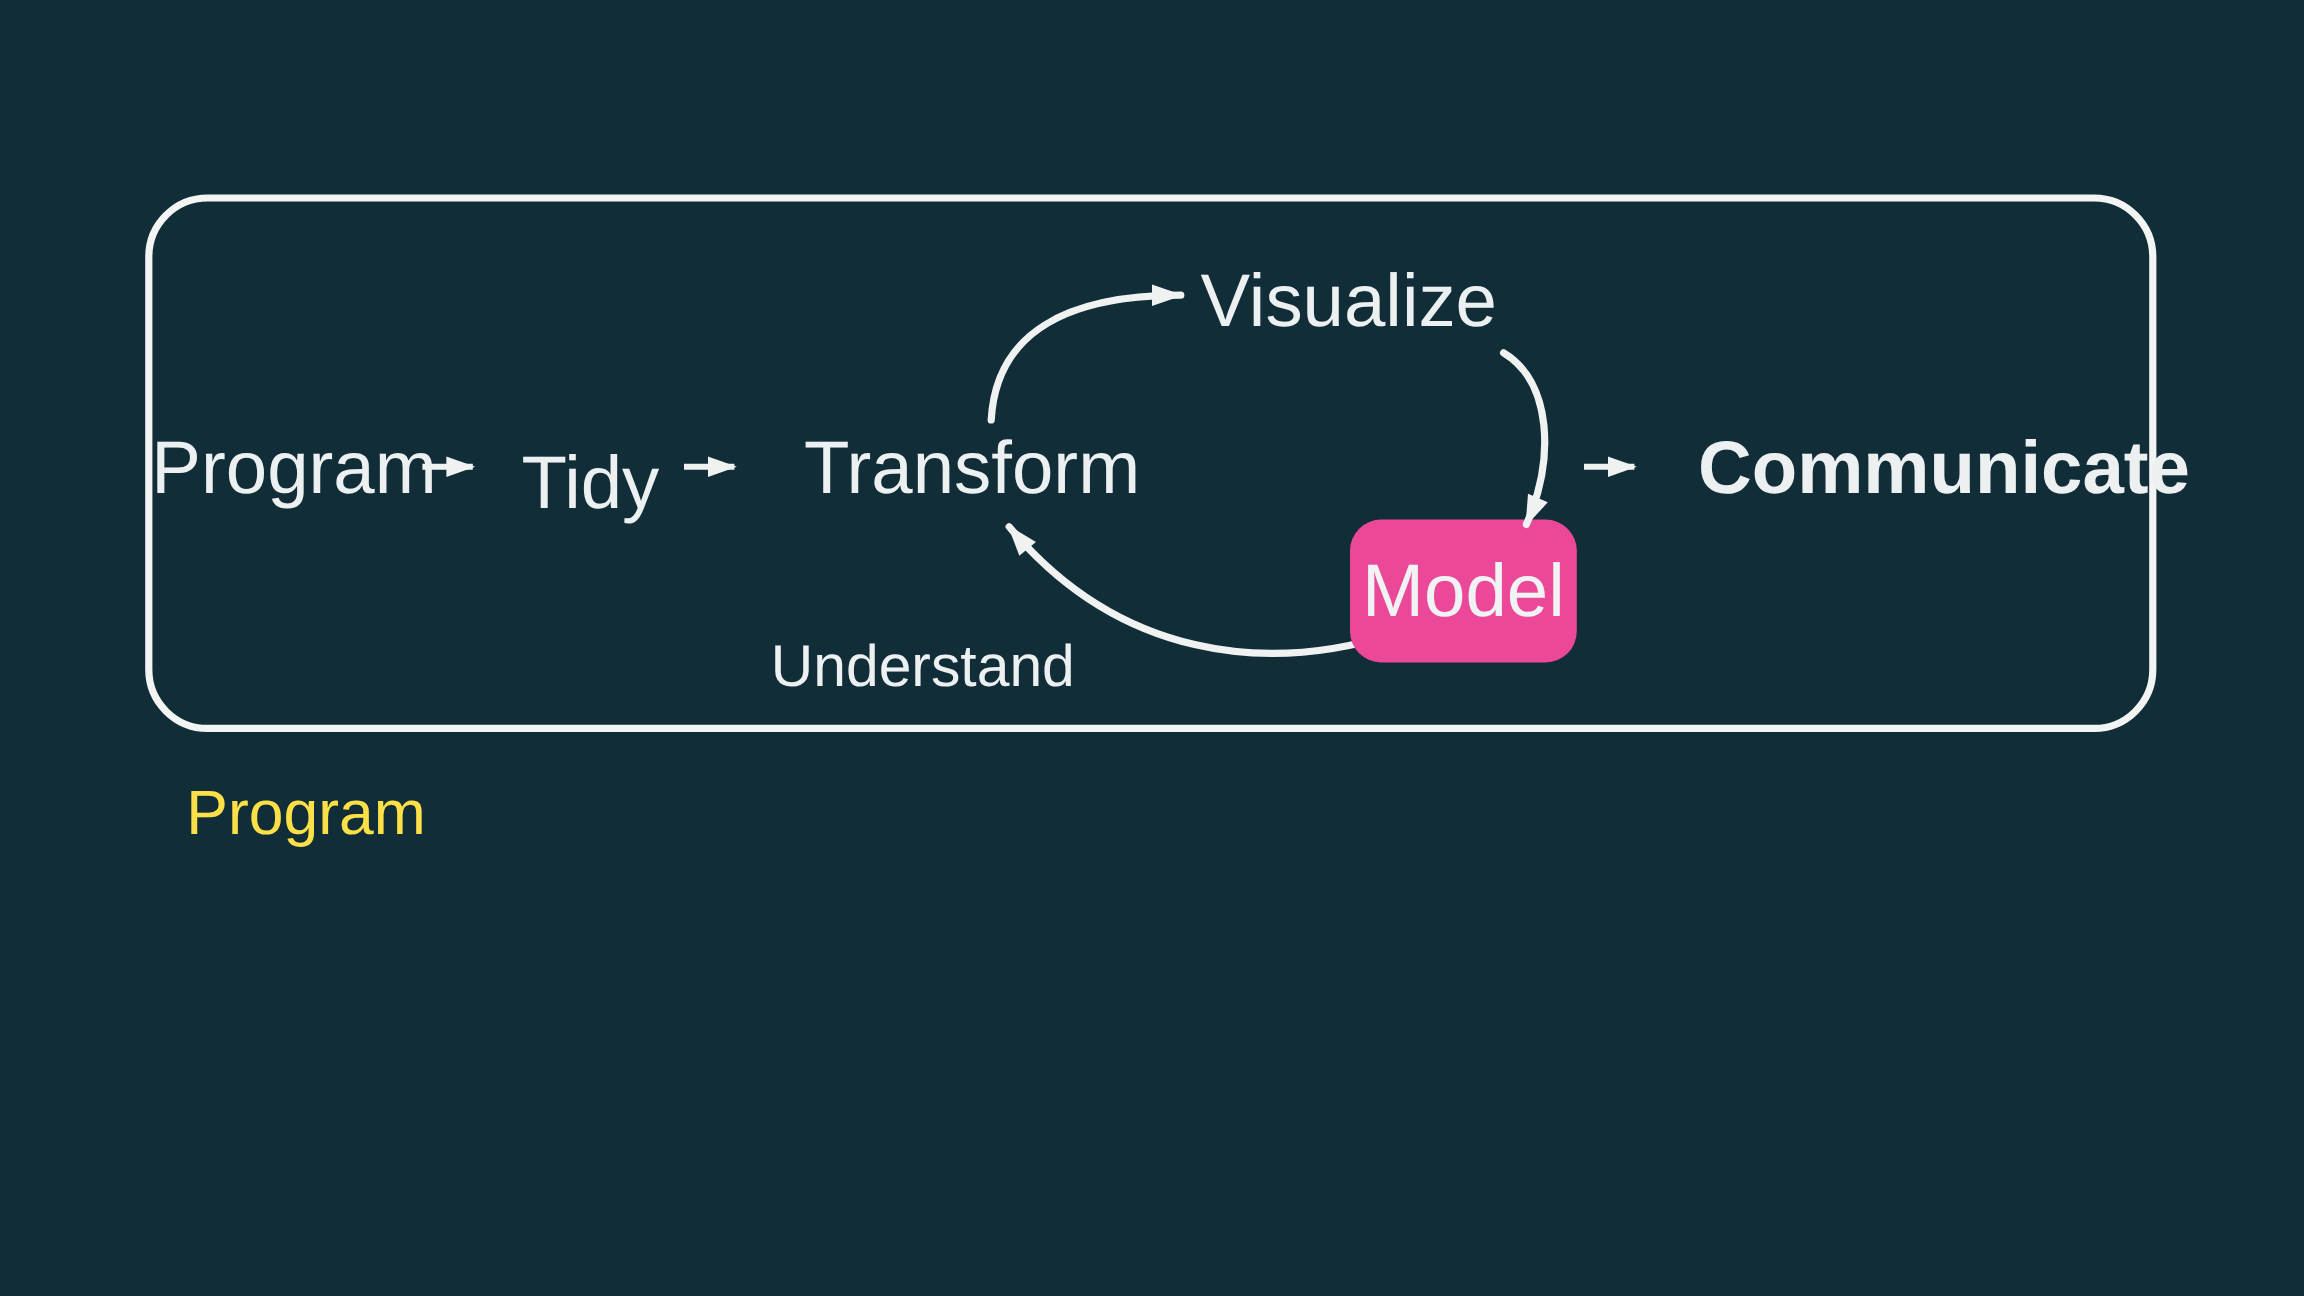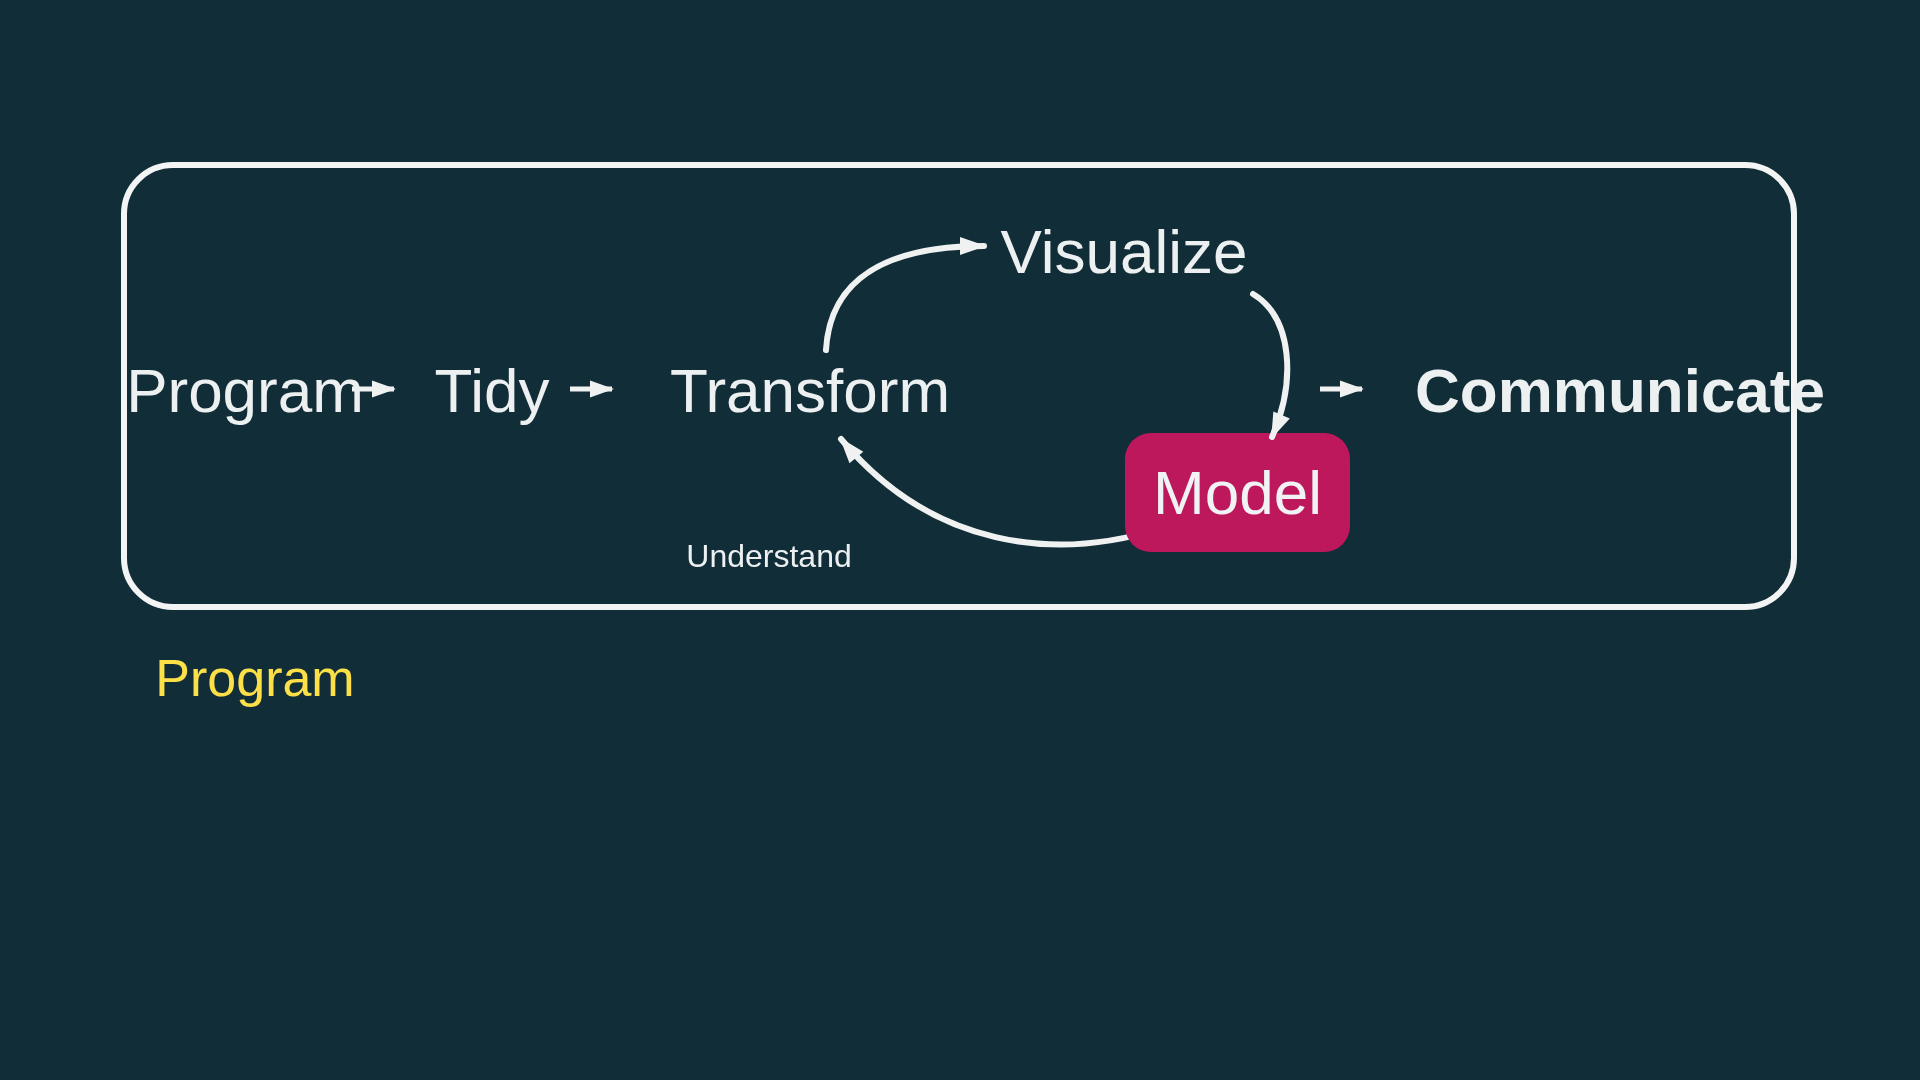--- a/index.html
+++ b/index.html
@@ -39,37 +39,37 @@
     transform: translate(-50%, -50%);
     font-size: 62px;
     line-height: 1;
     white-space: nowrap;
     color: #EDF0F1;
     font-weight: 400;
   }
   .model-box {
     position: absolute;
     left: 1125px; top: 433px;
-    width: 225px; height: 119px;
-    background: #be185d;
+    width: 189px; height: 119px;
+    background: #ec4899;
     border-radius: 26px;
     display: flex;
     align-items: center;
     justify-content: center;
   }
   .model-box .node-label {
     font-size: 62px;
     line-height: 1;
     color: #F0F2F3;
     white-space: nowrap;
   }
   .cycle-label {
     position: absolute;
     transform: translate(-50%, -50%);
-    font-size: 32px;
+    font-size: 49px;
     line-height: 1;
     white-space: nowrap;
     color: #EDF0F1;
   }
   .program-label {
     position: absolute;
     transform: translate(-50%, -50%);
     font-size: 52px;
     line-height: 1;
     white-space: nowrap;
@@ -112,21 +112,21 @@
 
     <path d="M 1320 389 L 1362 389" fill="none" stroke="#F0F2F2" stroke-width="5" marker-end="url(#head-line)"></path>
 
     <path d="M 826 350 C 830 278, 888 246, 984 246" fill="none" stroke="#F0F2F2" stroke-width="6" stroke-linecap="round" marker-end="url(#head-arc)"></path>
 
     <path d="M 1253 294 C 1293 318, 1296 382, 1272 437" fill="none" stroke="#F0F2F2" stroke-width="6" stroke-linecap="round" marker-end="url(#head-arc)"></path>
   </svg>
 
   <div class="node" style="left:245px; top:391px;">Program</div>
 
-  <div class="node" style="left:492px; top:391px;">Tidy</div>
+  <div class="node" style="left:492px; top:403px;">Tidy</div>
 
   <div class="node" style="left:1124px; top:252px;">Visualize</div>
 
   <div class="node" style="left:810px; top:391px;">Transform</div>
 
   <div class="node" style="left:1620px; top:391px;font-weight:bold;">Communicate</div>
 
   <div class="cycle-label" style="left:769px; top:556px;">Understand</div>
 
   <div class="program-label" style="left:255px; top:678px;">Program</div>

